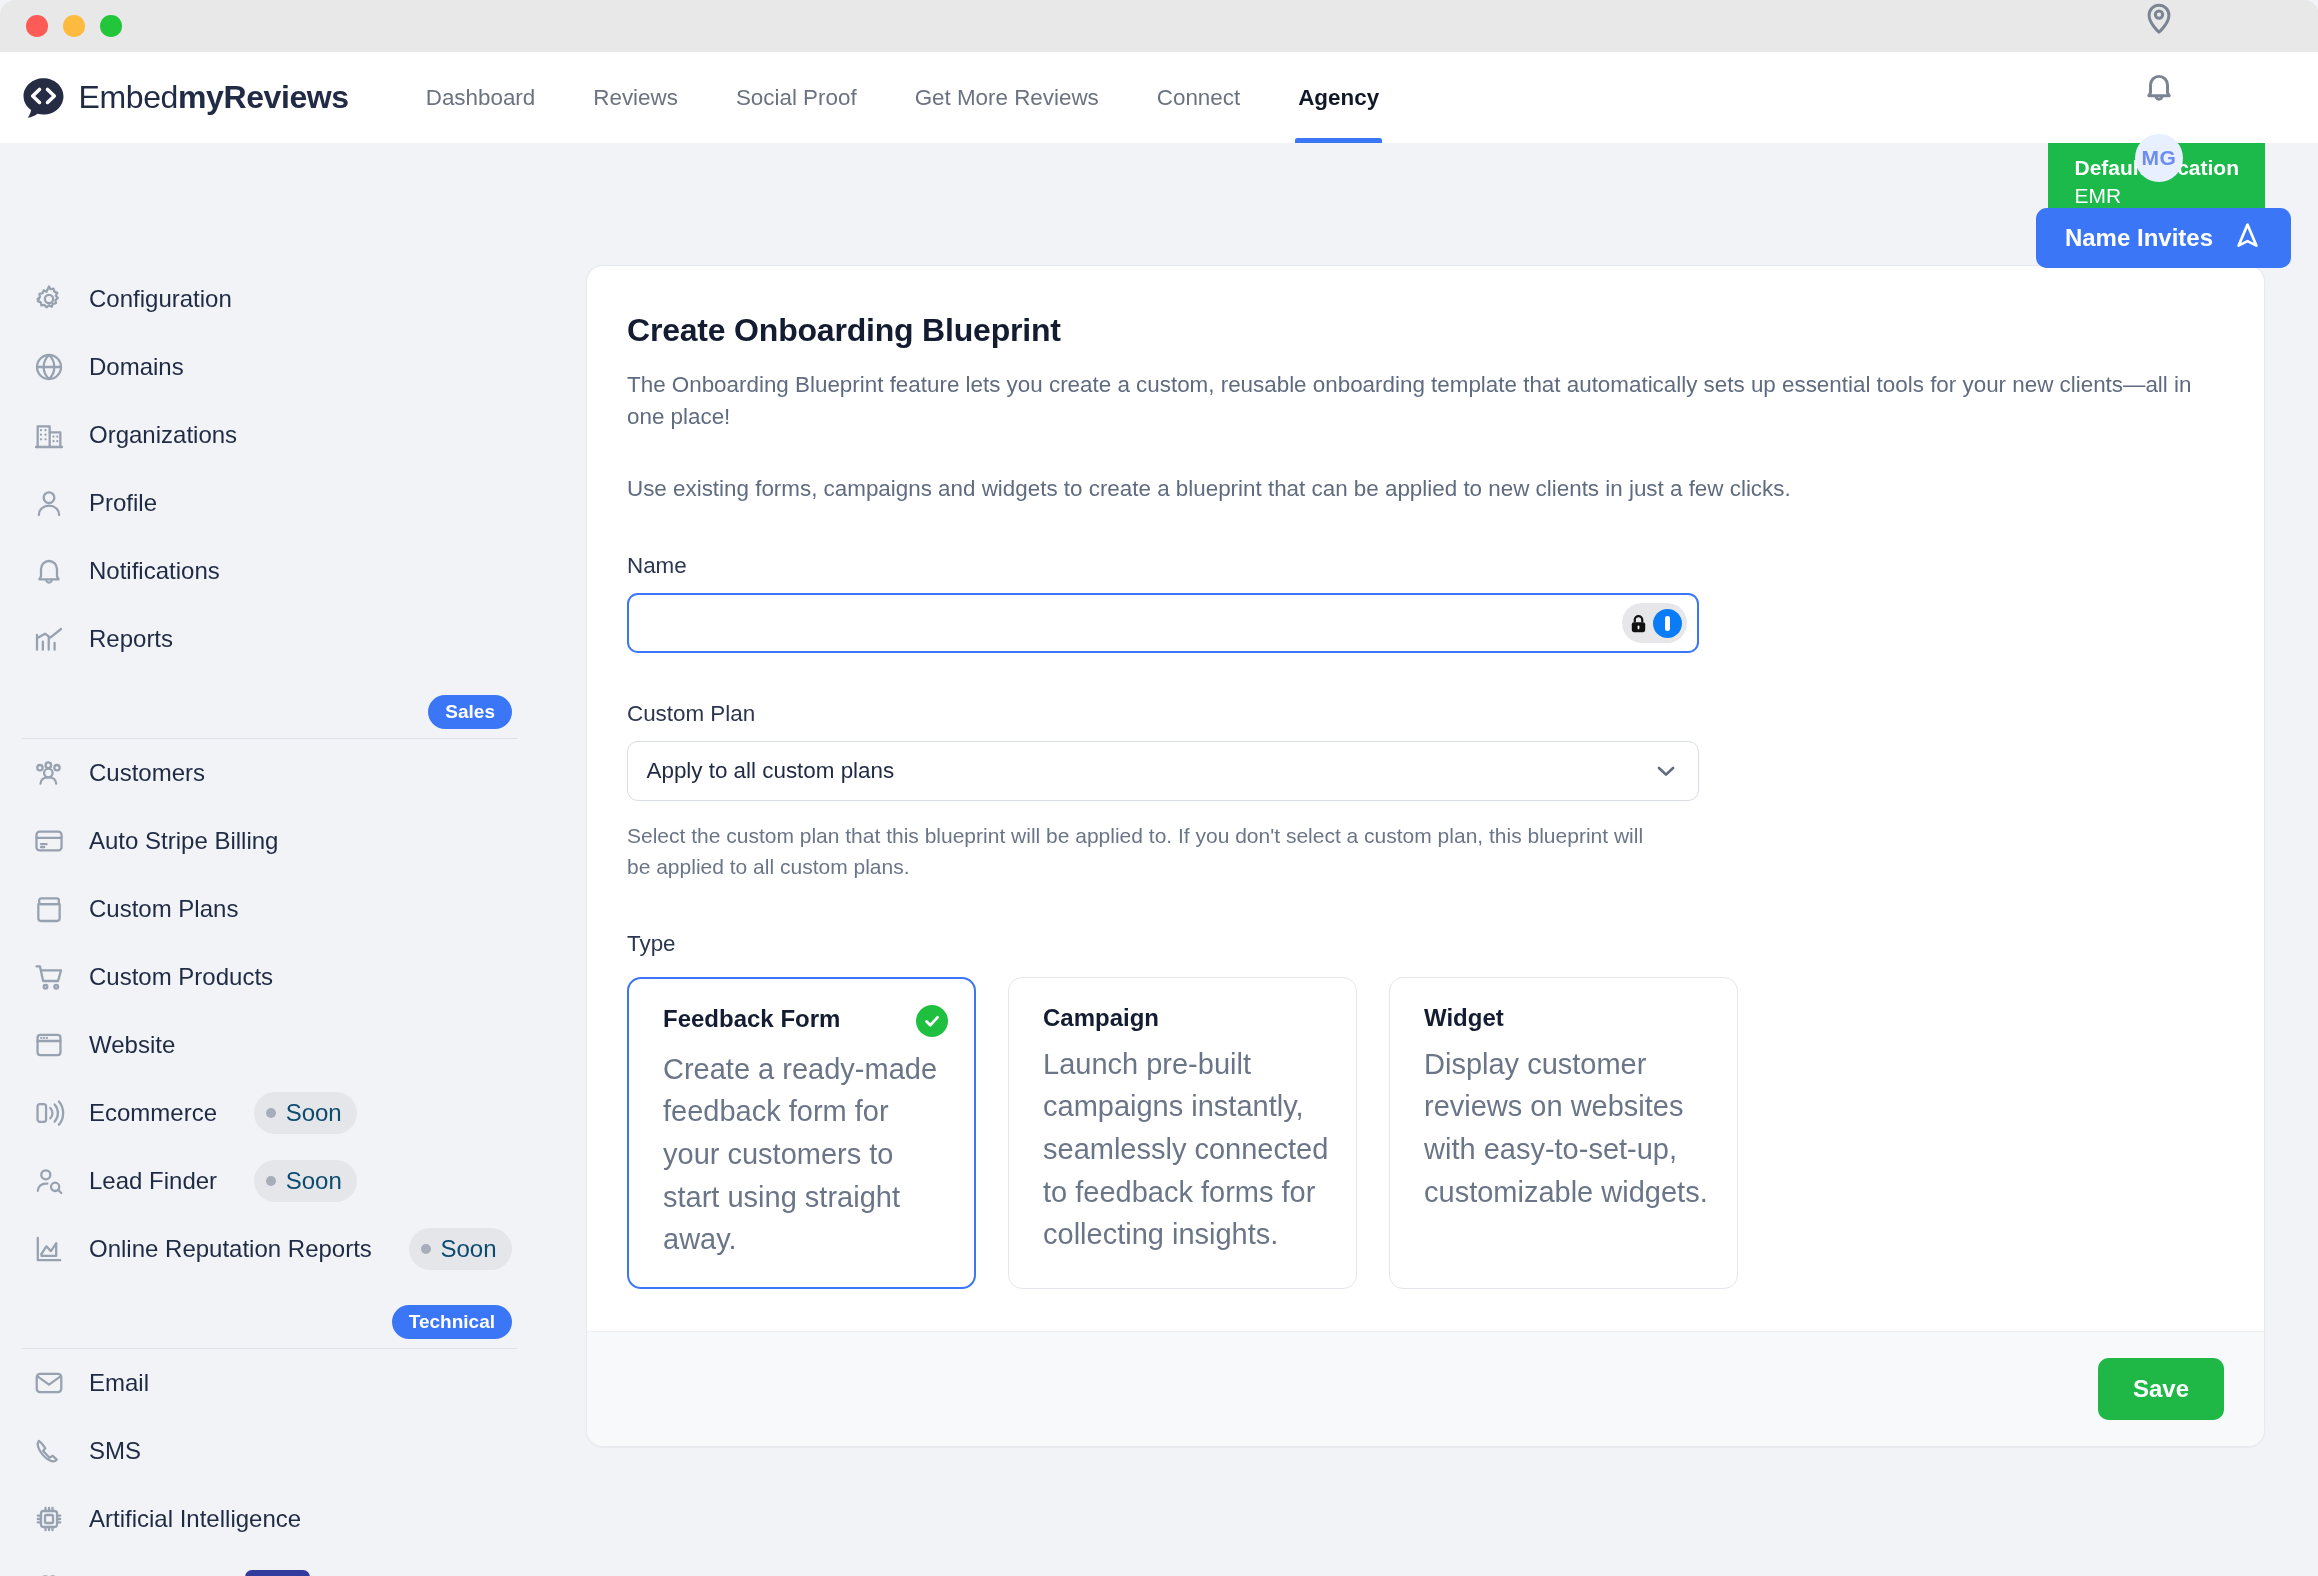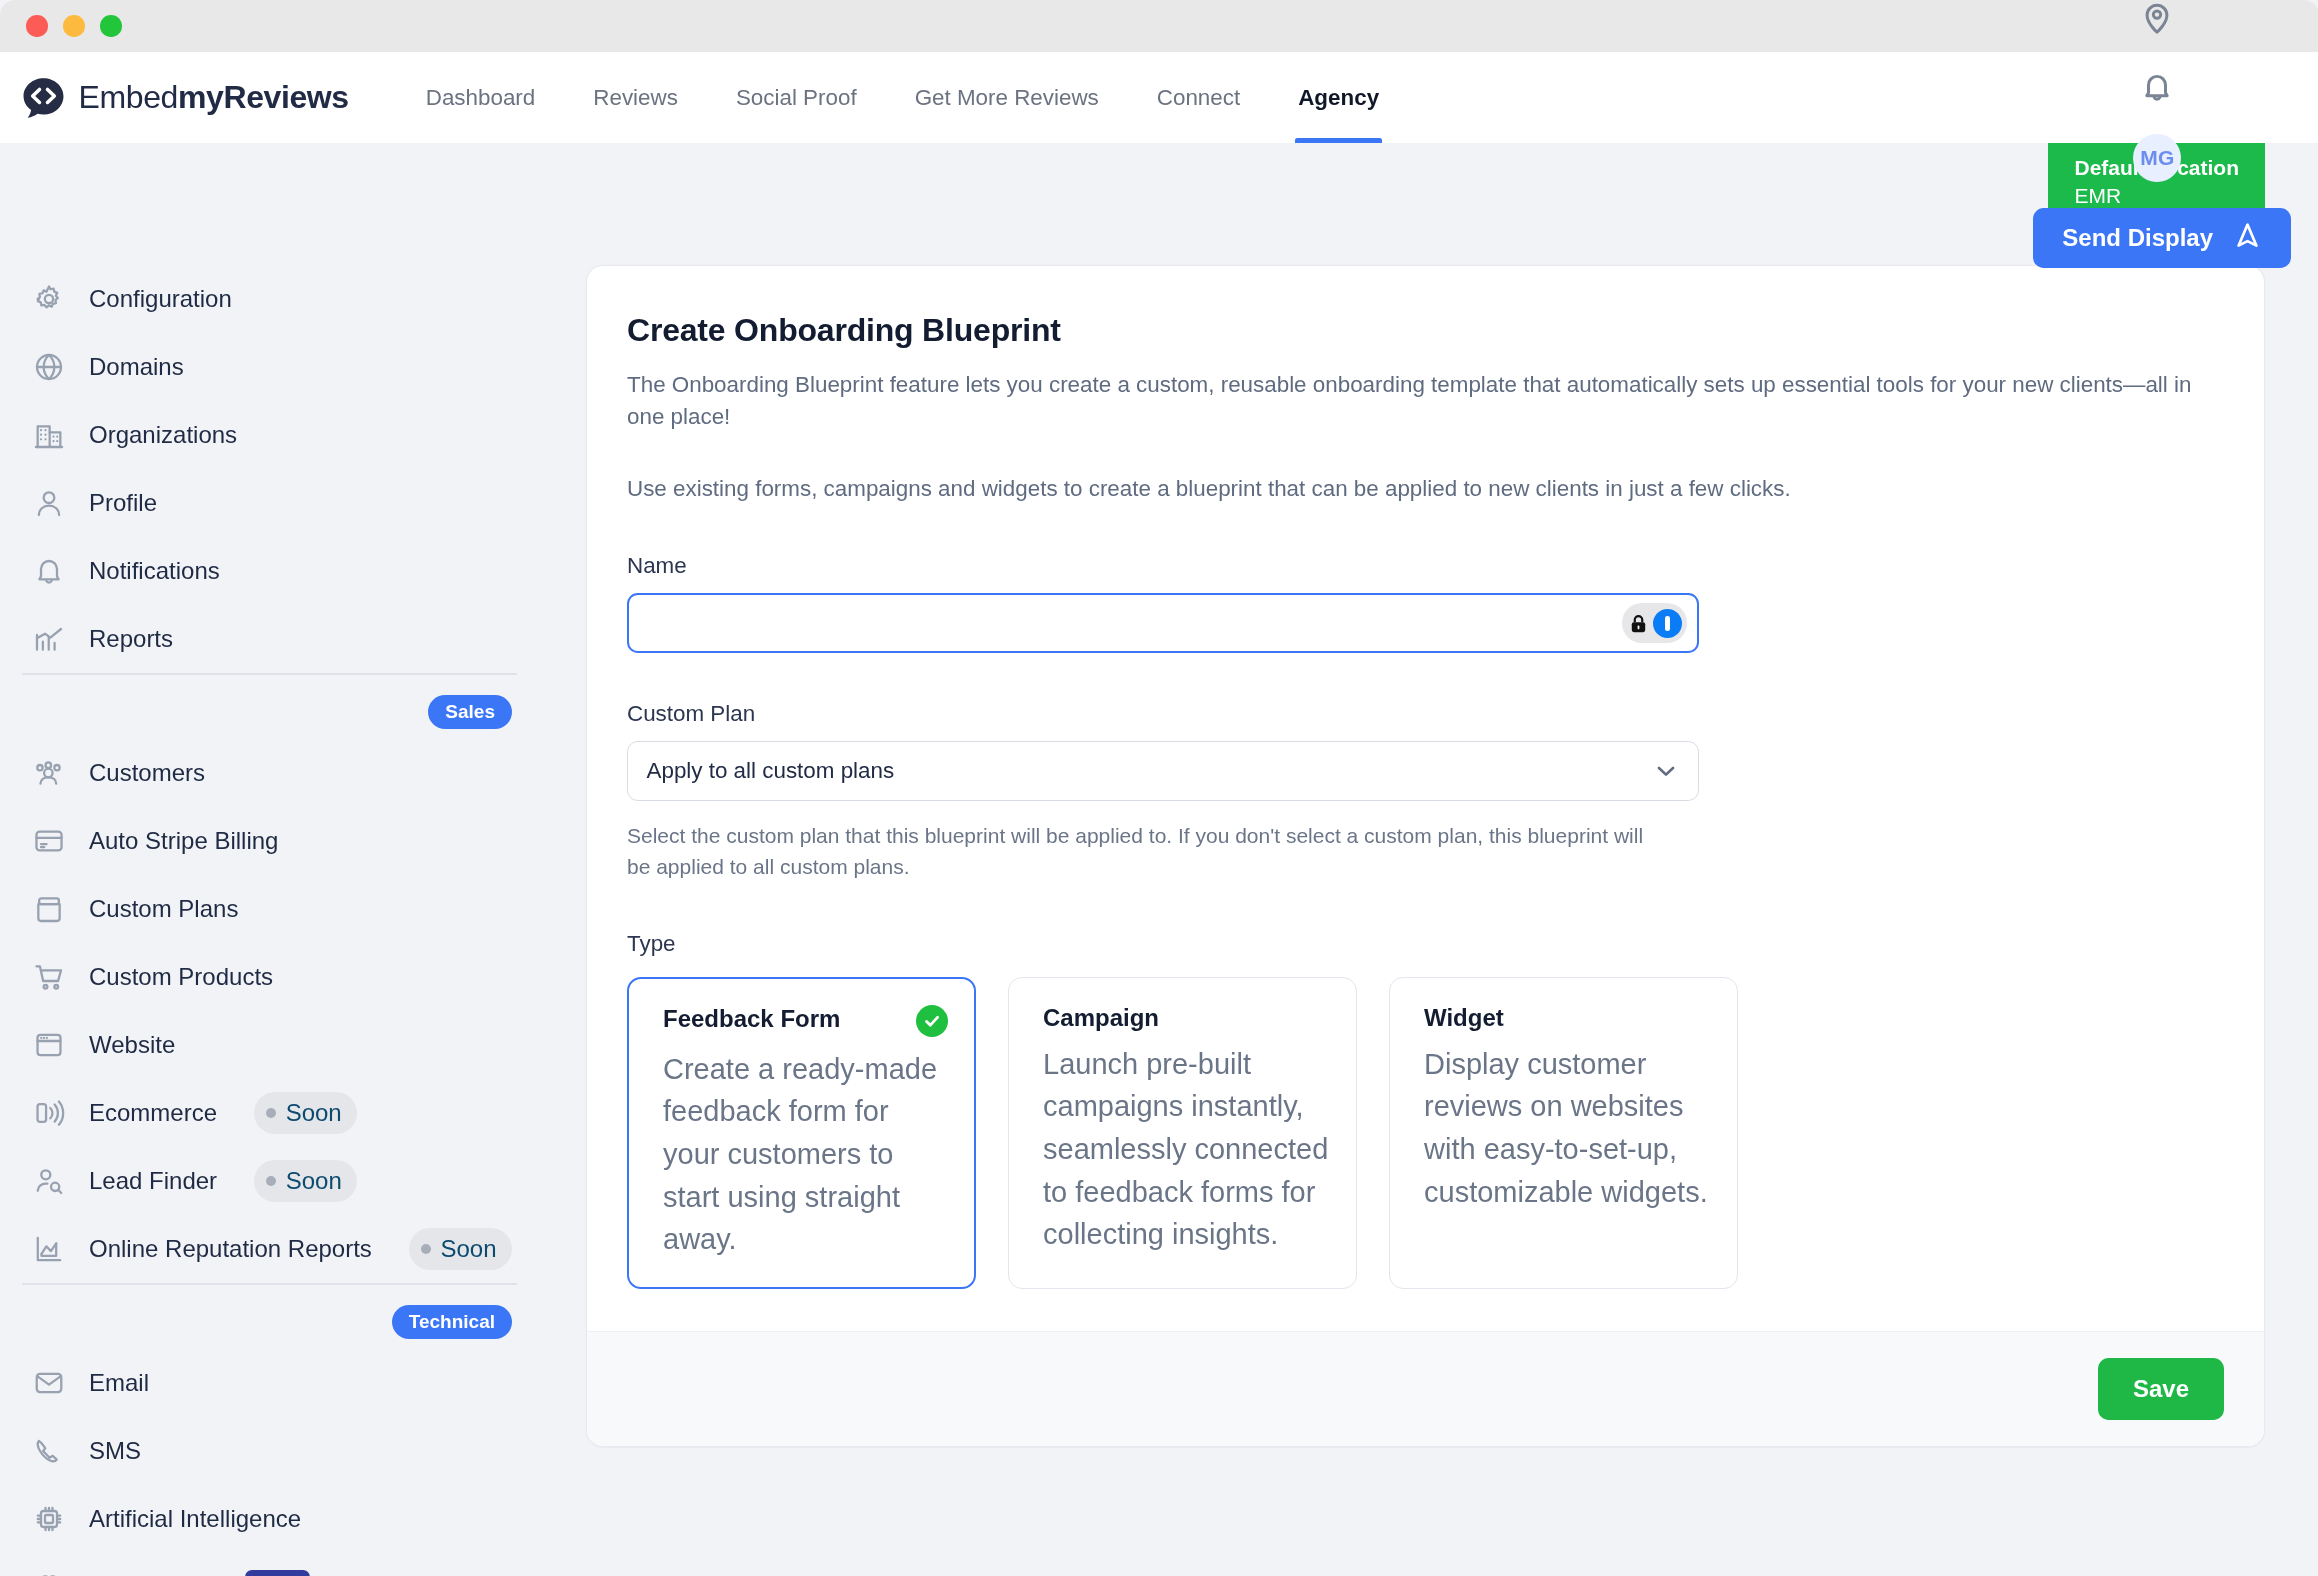--- a/index.html
+++ b/index.html
@@ -135,21 +135,21 @@
     background: #333b9e; color: #fff;
     border-radius: 7px;
     padding: 6.2px 13px;
     font-size: 19px; font-weight: 600;
     margin-left: 14px; white-space: nowrap;
   }
 
   .divider-wrap {
     position: relative;
     height: 66px;
-    display: flex; align-items: flex-start;
+    display: flex; align-items: flex-end;
     padding: 0 46px 0 21.6px;
   }
   .divider-line { height: 1.5px; background: #dfe2e8; width: 100%; }
   .group-badge {
     position: absolute; right: 51px; top: 21.6px;
     background: #3b76f6; color: #fff;
     border-radius: 771px;
     padding: 6.2px 17px;
     font-size: 19px; font-weight: 600;
     white-space: nowrap;
@@ -332,21 +332,21 @@
       <div class="icon-btn">
         <svg viewBox="0 0 24 24">
             <path d="M6 16V10.5a6 6 0 0 1 12 0V16l1.2 2.2H4.8L6 16z" stroke-linejoin="round"></path>
             <path d="M10 19.4a2.2 2.2 0 0 0 4 0" stroke-linecap="round"></path>
           </svg>
       </div>
       <div class="avatar">
           <span>MG</span>
         </div>
       <button class="send-invites">
-        <span>Send Display</span>
+        <span>Name Invites</span>
         <span>
           <svg viewBox="0 0 24 24">
               <path d="M12 3 4.6 20.4 12 16.6l7.4 3.8L12 3z" stroke-linejoin="round"></path>
             </svg>
         </span>
       </button>
     </div>
   </div>
 
   <div class="loc-badge">

